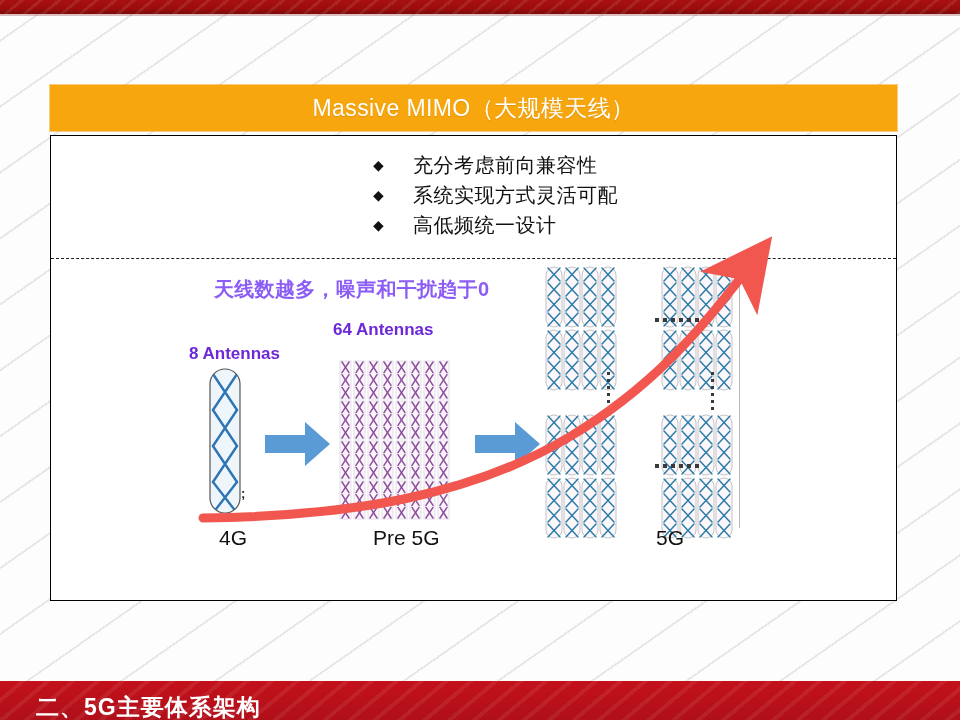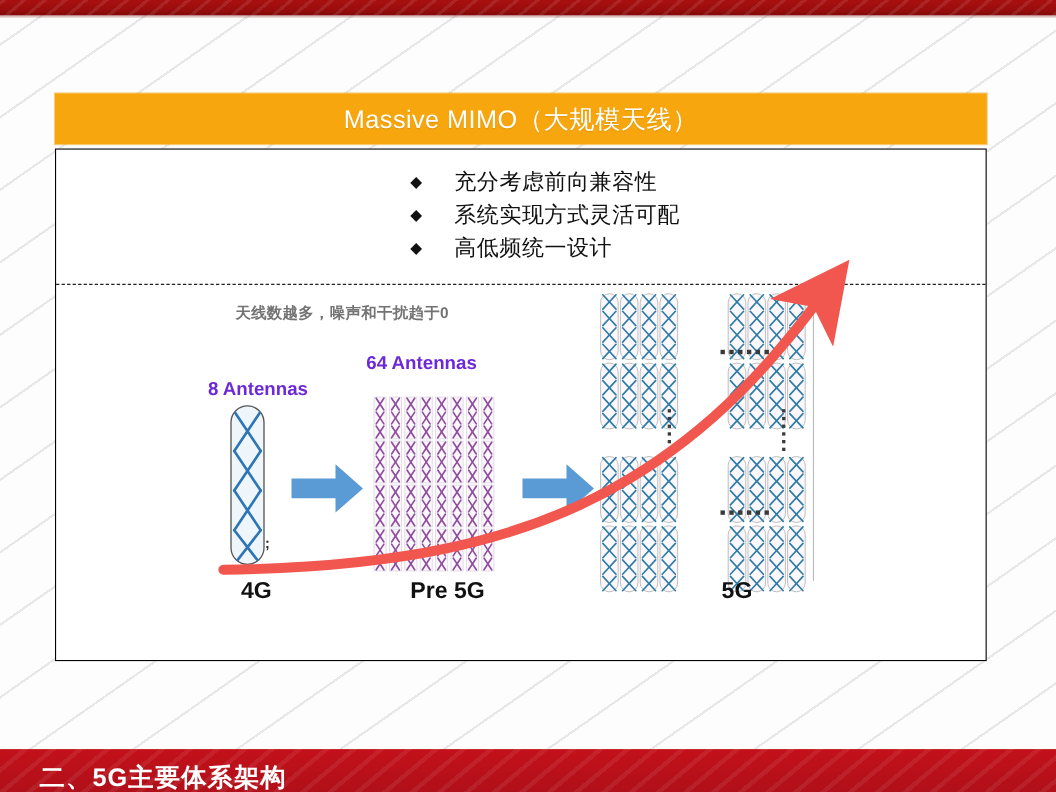--- a/index.html
+++ b/index.html
@@ -132,30 +132,30 @@
   #bullets{position:absolute;left:322px;top:14px;}
   .bullet-row{display:flex;align-items:center;height:30px;}
   .bullet-mark{
     color:#111;font-size:14px;width:40px;text-align:left;line-height:1;
   }
   .bullet-text{color:#111;font-size:20px;letter-spacing:.5px;text-align:right;}
   
   #chart-area{position:absolute;left:0;top:124px;width:100%;height:341px;}
   #chart-headline{
     position:absolute;left:163px;top:16px;
-    color:#737373;font-size:14px;font-weight:bold;letter-spacing:.3px;
+    color:#8b5cf6;font-size:20px;font-weight:bold;letter-spacing:.3px;
     white-space:nowrap;
   }
   .ant-label{
     position:absolute;color:#6d28d9;font-size:17px;font-weight:bold;white-space:nowrap;
   }
   #label-8{left:138px;top:84px;}
   #label-64{left:282px;top:60px;}
   .axis-label{
-    position:absolute;color:#111;font-size:21px;font-weight:bold;white-space:nowrap;
+    position:absolute;color:#111;font-size:21px;font-weight:normal;white-space:nowrap;
   }
   #label-4g{left:168px;top:266px;}
   #label-pre5g{left:322px;top:266px;}
   #label-5g{left:605px;top:266px;}
   #vaxis{
     position:absolute;left:688px;top:10px;width:1px;height:258px;background:#b9b9b9;
   }
   .arrow-blue{position:absolute;}
   .dots-h{
     position:absolute;display:flex;gap:4px;

